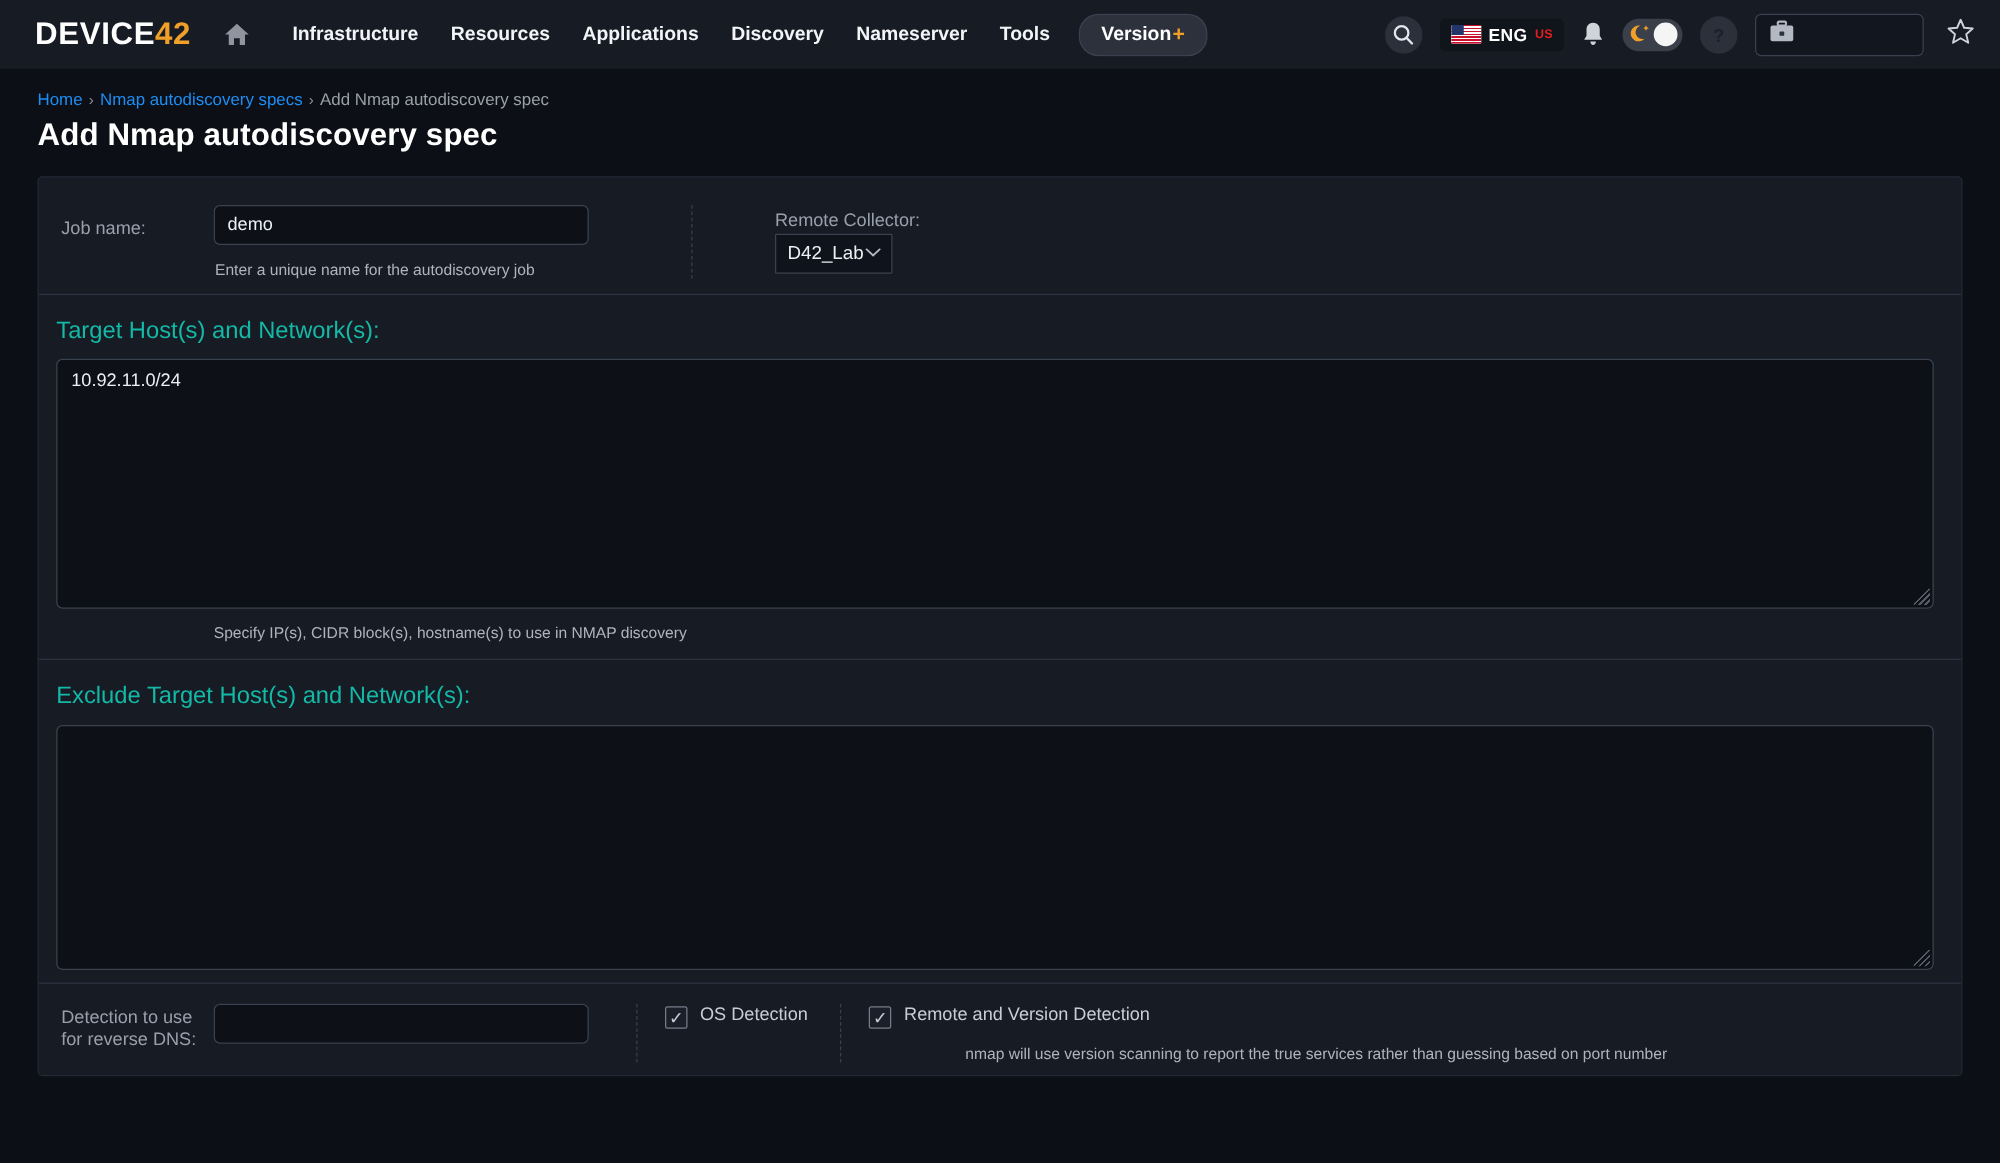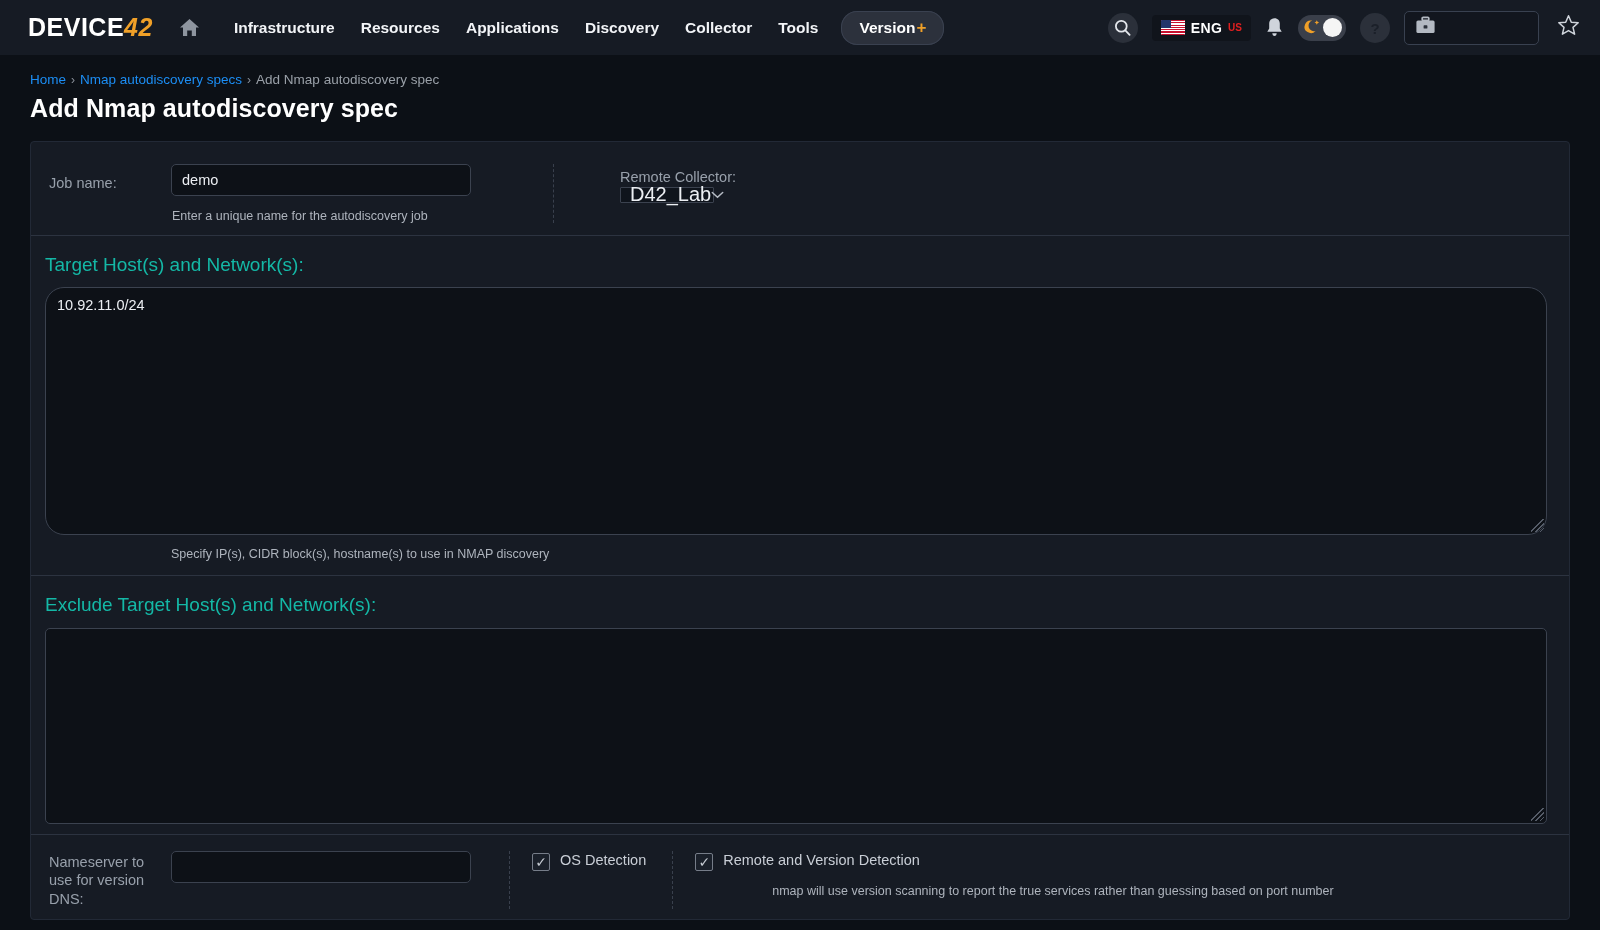--- a/index.html
+++ b/index.html
@@ -27,21 +27,21 @@
   .logo {
     display: flex;
     align-items: center;
     font-size: 25px;
     font-weight: 700;
     letter-spacing: 0.5px;
     margin-right: 26px;
     user-select: none;
   }
   .logo-main { color: #ffffff; font-family: "Liberation Sans", sans-serif; }
-  .logo-42 { color: #f0a028; font-style: italic; font-weight: 700; }
+  .logo-42 { color: #f0a028; font-weight: 700; }
 
   .home-icon {
     width: 22px; height: 20px;
     margin-right: 20px;
     display: flex; align-items: center; justify-content: center;
   }
 
   .nav-links { display: flex; align-items: center; gap: 0; }
   .nav-link {
     color: #f2f4f7;
@@ -225,26 +225,26 @@
 
   .cell-collector {
     display: flex;
     padding-left: 22px;
     align-items: flex-start;
     padding-top: 2px;
     flex-direction: column;
   }
   .cell-collector .field-label { width: 122px; }
   .select-box {
-    width: 94px; height: 16px;
+    width: 94px; height: 32px;
     background: #0f141c;
     border: 1px solid #3b424f;
     border-radius: 1px;
     color: #eceff3;
-    font-size: 20px;
+    font-size: 15px;
     display: flex;
     align-items: center;
     justify-content: space-between;
     padding: 0 8px 0 9px;
     cursor: pointer;
   }
   .chev { color: #b6bcc5; font-size: 11px; }
 
   
   .row-area { display: block; padding: 16px 22px 10px 14px; }
@@ -330,21 +330,21 @@
     <svg width="21" height="19" viewBox="0 0 21 19" aria-hidden="true">
       <path d="M10.5 1 L20 9.5 L17 9.5 L17 18 L12.8 18 L12.8 12.5 L8.2 12.5 L8.2 18 L4 18 L4 9.5 L1 9.5 Z" fill="#8e959f"></path>
     </svg>
   </div>
 
   <div class="nav-links">
     <div class="nav-link">Infrastructure</div>
     <div class="nav-link">Resources</div>
     <div class="nav-link">Applications</div>
     <div class="nav-link">Discovery</div>
-    <div class="nav-link">Collector</div>
+    <div class="nav-link">Nameserver</div>
     <div class="nav-link">Tools</div>
     <div class="insights-pill">
       <span>Version</span>
         <span class="insights-plus">+</span>
     </div>
   </div>
 
   <div class="nav-right">
 
     <div class="circle-btn">
@@ -438,37 +438,37 @@
             <path d="M1.3 1.5 L6.5 6.3 L11.7 1.5" fill="none" stroke="#b6bcc5" stroke-width="1.5" stroke-linecap="round"></path>
           </svg>
         </span>
       </div>
     </div>
   </div>
 
   <div class="row row-area">
     <div class="area-label">Target Host(s) and Network(s):</div>
     <div class="ta-wrap">
-      <textarea class="textarea" rows="8" style="height: 248px; border-radius: 19px;">10.92.11.0/24</textarea>
+      <textarea class="textarea" rows="8" style="height: 200px;">10.92.11.0/24</textarea>
       <span class="resize-grip"></span>
     </div>
     <div class="area-help">Specify IP(s), CIDR block(s), hostname(s) to use in NMAP discovery</div>
   </div>
 
   <div class="row row-area">
     <div class="area-label">Exclude Target Host(s) and Network(s):</div>
     <div class="ta-wrap">
       <textarea class="textarea" rows="8" style="height: 196px;"></textarea>
       <span class="resize-grip"></span>
     </div>
   </div>
 
   <div class="row row-four">
     <div class="cell-ns">
-      <div class="field-label">Nameserver to use for version DNS:</div>
+      <div class="field-label">Detection to use for reverse DNS:</div>
       <div class="input-wrap">
         <input class="text-input" type="text" value="" style="">
       </div>
     </div>
 
     <div class="vdivider"></div>
 
     <div class="cb-cell">
       <div class="checkbox">
         <span class="check-mark">✓</span>

